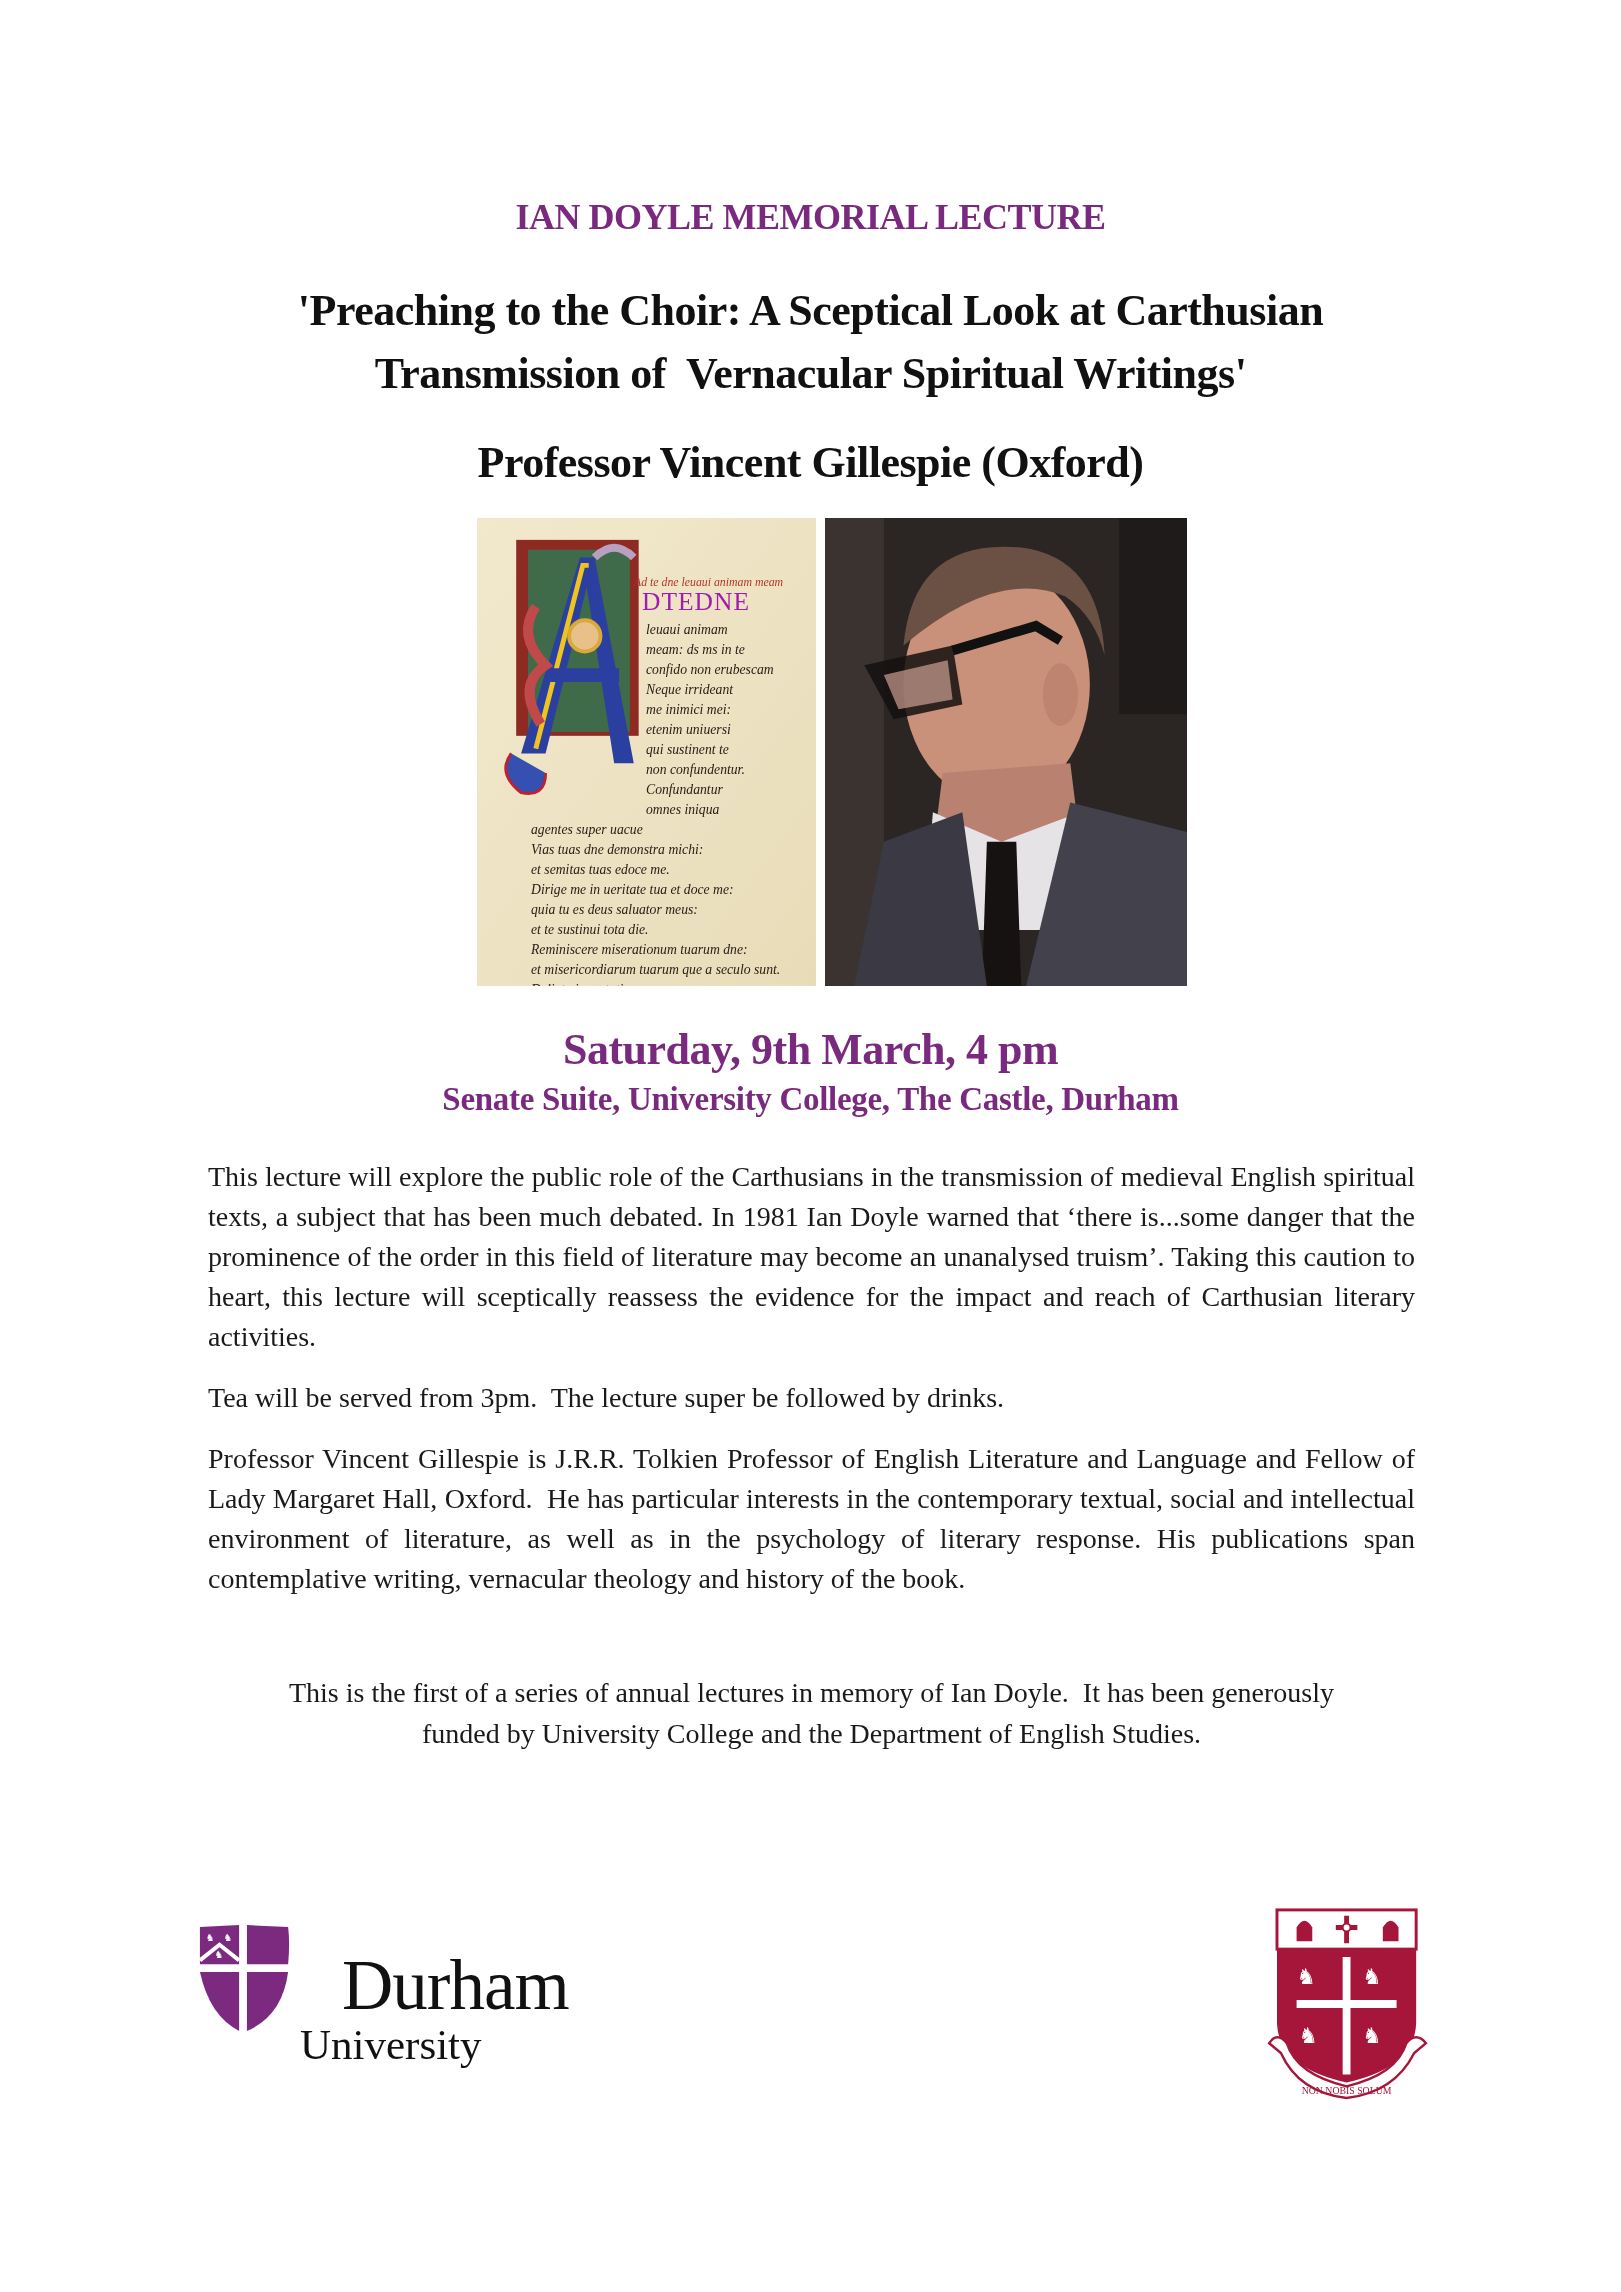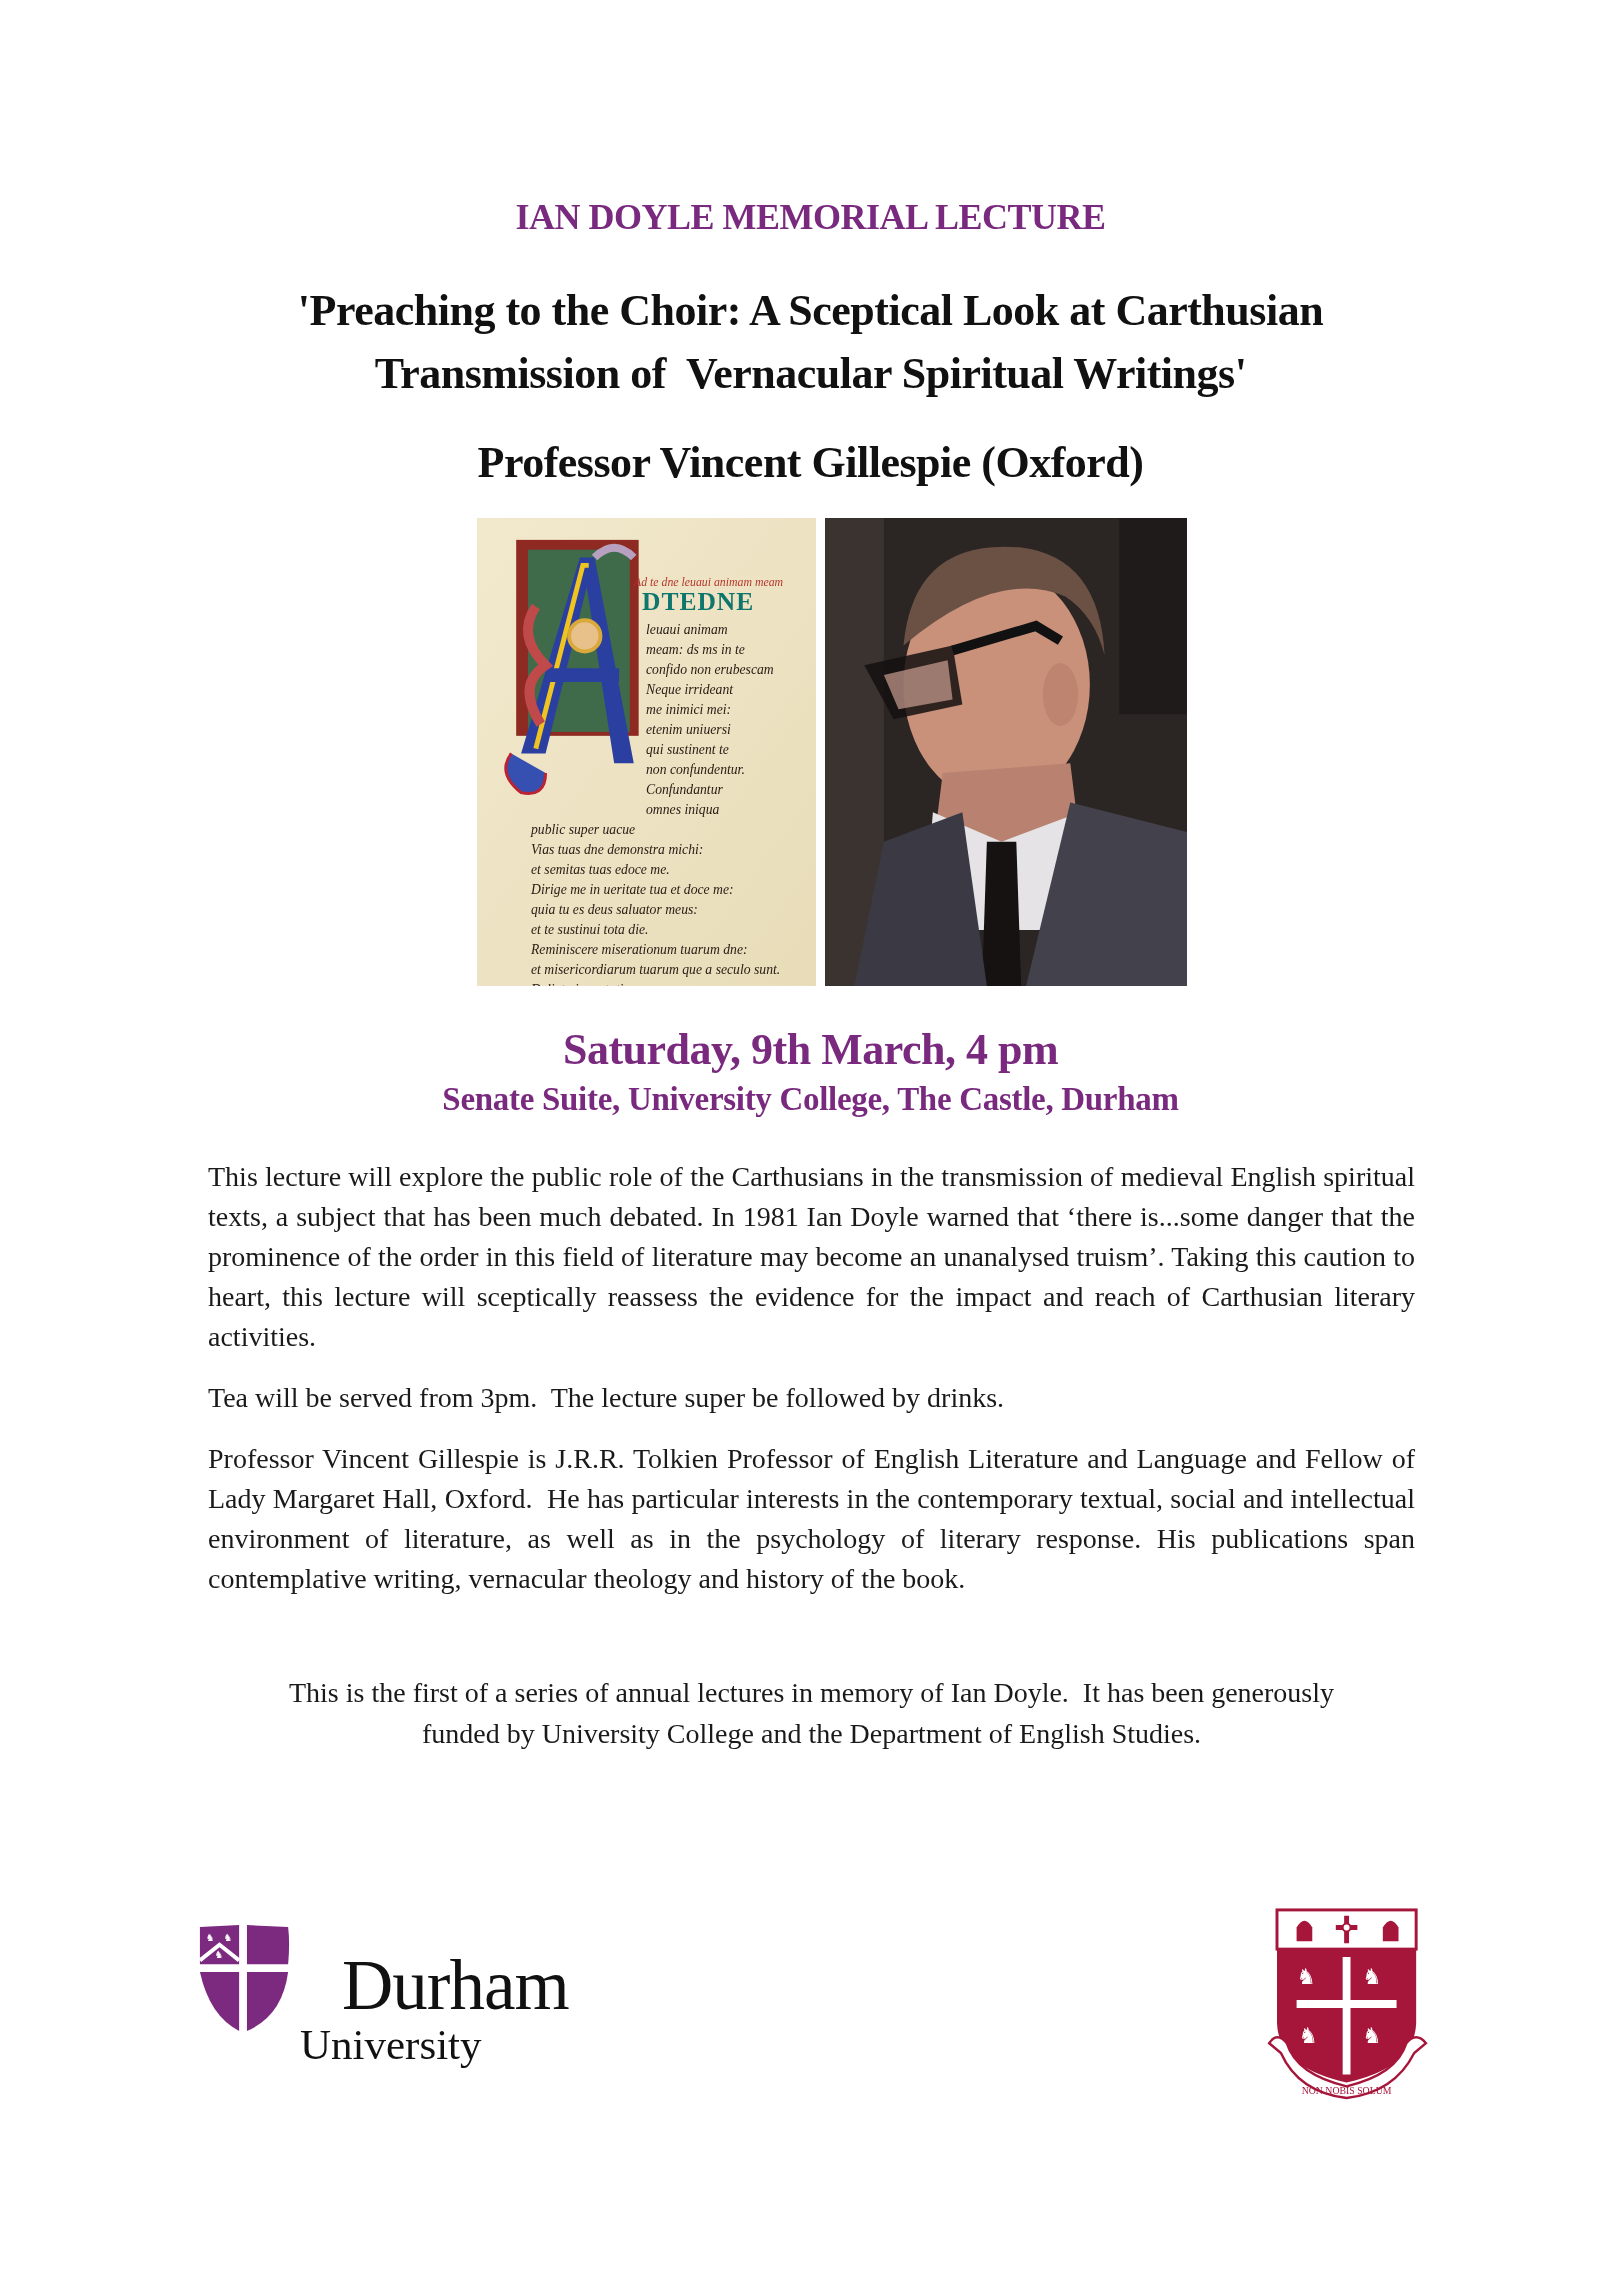--- a/index.html
+++ b/index.html
@@ -54,35 +54,35 @@
       <rect x="52" y="32" width="104" height="186" fill="#3f6b4a"></rect>
       <path d="M45 240 L105 40 L120 40 L160 250 L140 250 L112 70 L70 240 Z" fill="#2b3fa0"></path>
       <path d="M60 235 L108 48 L114 48" stroke="#f0c420" stroke-width="5" fill="none"></path>
       <path d="M70 160 L145 160" stroke="#2b3fa0" stroke-width="14"></path>
       <circle cx="110" cy="120" r="16" fill="#e8c089" stroke="#d9a93a" stroke-width="4"></circle>
       <path d="M60 90 q-20 30 10 60 q-30 20 -5 60" stroke="#c04a4a" stroke-width="10" fill="none"></path>
       <path d="M35 240 q-15 20 10 40 q25 5 25 -20" fill="#3550b0" stroke="#b23" stroke-width="3"></path>
       <path d="M120 40 q20 -20 40 0" stroke="#b8a0c0" stroke-width="8" fill="none"></path>
     </svg>
     <div style="position:absolute;left:157px;top:57px;font-size:11.8px;color:#b5352c;font-style:italic">Ad te dne leuaui animam meam</div>
-    <div style="position:absolute;left:165px;top:69px;font-size:25.5px;color:#0f766e;font-weight:bold;letter-spacing:1px">DTEDNE</div>
+    <div style="position:absolute;left:165px;top:69px;font-size:25.5px;color:#a21caf;font-weight:normal;letter-spacing:1px">DTEDNE</div>
     <div style="position:absolute;left:169px;top:102px;font-size:13.7px;line-height:20px;color:#2a2018;font-style:italic">
       <div>leuaui animam</div>
       <div>meam: ds ms in te</div>
       <div>confido non erubescam</div>
       <div>Neque irrideant</div>
       <div>me inimici mei:</div>
       <div>etenim uniuersi</div>
       <div>qui sustinent te</div>
       <div>non confundentur.</div>
       <div>Confundantur</div>
       <div>omnes iniqua</div>
     </div>
     <div style="position:absolute;left:54px;top:302px;font-size:13.7px;line-height:20px;color:#2a2018;font-style:italic;white-space:nowrap">
-      <div>public super uacue</div>
+      <div>agentes super uacue</div>
       <div>Vias tuas dne demonstra michi:</div>
       <div>et semitas tuas edoce me.</div>
       <div>Dirige me in ueritate tua et doce me:</div>
       <div>quia tu es deus saluator meus:</div>
       <div>et te sustinui tota die.</div>
       <div>Reminiscere miserationum tuarum dne:</div>
       <div>et misericordiarum tuarum que a seculo sunt.</div>
       <div>Delicta iuuentutis mee:</div>
 
     </div>

